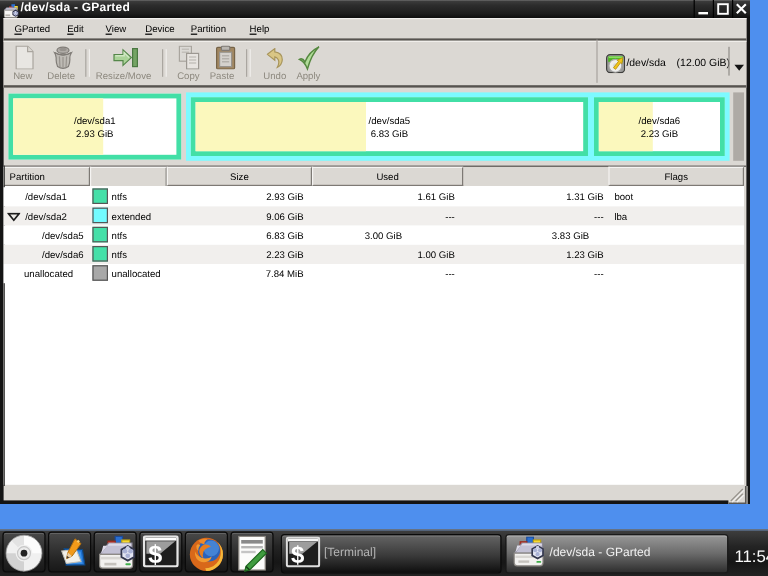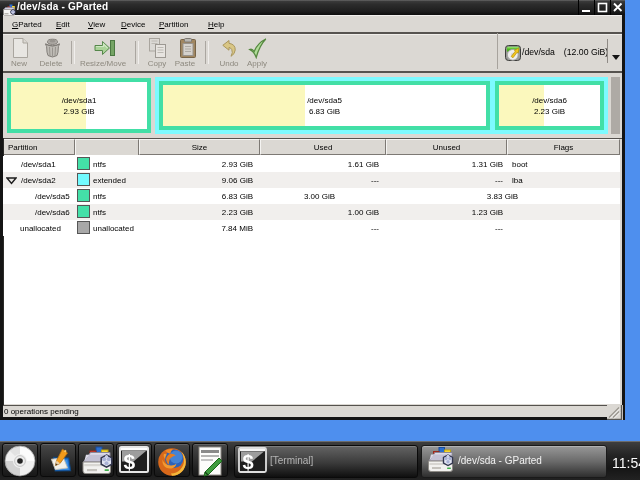--- a/index.html
+++ b/index.html
@@ -140,21 +140,20 @@
     <div class="abs" style="left:496px;top:70px;width:45px;height:41px;background:#fbf8bd;"></div>
     <div class="abs ptext" style="left:492px;top:80px;width:109px;">/dev/sda6<br>2.23 GiB</div>
 
     <div class="abs" style="left:608px;top:62px;width:9px;height:57px;background:#aeaaa5;"></div>
 
     <div class="abs" style="left:0;top:123px;width:619px;height:1px;background:#55524e;"></div>
     <div class="abs hcell" style="left:0px;width:72px;padding:3px 0 0 4px;">Partition</div>
     <div class="abs hcell" style="left:72px;width:64px;padding:15px 0 0 4px;">Filesystem</div>
     <div class="abs hcell" style="left:257px;width:126px;padding:3px 0 0 0;text-align:center;">Used</div>
     <div class="abs hcell" style="left:136px;width:121px;padding:3px 0 0 0;text-align:center;">Size</div>
-    <div class="abs hcell" style="left:383px;width:121px;padding:3px 0 0 0;text-align:center;">Unused</div>
     <div class="abs hcell" style="left:504px;width:113px;padding:3px 0 0 0;text-align:center;">Flags</div>
 
     <div class="abs" style="left:0;top:140px;width:617px;height:249px;background:#ffffff;"></div>
     <div class="abs" style="left:0;top:123px;width:1px;height:267px;background:#2a2a28;"></div>
     <div class="abs row" style="top:141px;background:#fff;">
       <div style="left:18px;">/dev/sda1</div>
       <span class="sw" style="background:#44e0a8;"></span>
       <div style="left:90px;">ntfs</div>
       <div style="left:136px;width:114px;text-align:right;">2.93 GiB</div>
       <div style="left:257px;width:119px;text-align:right;">1.61 GiB</div>
@@ -172,42 +171,39 @@
       <div style="left:257px;width:119px;text-align:right;">---</div>
       <div style="left:383px;width:117px;text-align:right;">---</div>
       <div style="left:509px;">lba</div>
     </div>
     <div class="abs row" style="top:173px;background:#fff;">
       <div style="left:32px;">/dev/sda5</div>
       <span class="sw" style="background:#44e0a8;"></span>
       <div style="left:90px;">ntfs</div>
       <div style="left:136px;width:114px;text-align:right;">6.83 GiB</div>
       <div style="left:257px;width:119px;text-align:center;">3.00 GiB</div>
-      <div style="left:398px;width:117px;text-align:right;">3.83 GiB</div>
+      <div style="left:371px;width:117px;text-align:right;">3.83 GiB</div>
     </div>
     <div class="abs row" style="top:189px;background:#f1efed;">
       <div style="left:32px;">/dev/sda6</div>
       <span class="sw" style="background:#44e0a8;"></span>
       <div style="left:90px;">ntfs</div>
       <div style="left:136px;width:114px;text-align:right;">2.23 GiB</div>
       <div style="left:257px;width:119px;text-align:right;">1.00 GiB</div>
       <div style="left:383px;width:117px;text-align:right;">1.23 GiB</div>
     </div>
     <div class="abs row" style="top:205px;background:#fff;">
       <div style="left:17px;">unallocated</div>
       <span class="sw" style="background:#a8a8a8;"></span>
       <div style="left:90px;">unallocated</div>
       <div style="left:136px;width:114px;text-align:right;">7.84 MiB</div>
       <div style="left:257px;width:119px;text-align:right;">---</div>
       <div style="left:383px;width:117px;text-align:right;">---</div>
     </div>
 
-    <div class="abs" id="statusbar">
-        <span style="position:absolute;left:1px;top:1px;">0 operations pending</span>
-      </div>
 
   </div>
 
   <div class="abs" id="titlebar"></div>
   <div class="abs" id="titleicon" style="left:3px;top:2px;width:13px;height:12px;">
     <svg width="13" height="12">
       <rect x="6.5" y="0.5" width="3" height="3" fill="#2a6fd0"></rect>
       <rect x="4.5" y="2.5" width="3" height="3" fill="#e04438"></rect>
       <rect x="9" y="2" width="2.8" height="3" fill="#f5d932"></rect>
       <path d="M0.5 5.5 L2.5 3.5 L11 3.5 L11 5.5 Z" fill="#cfcde0" stroke="#8a8798" stroke-width="0.6"></path>

